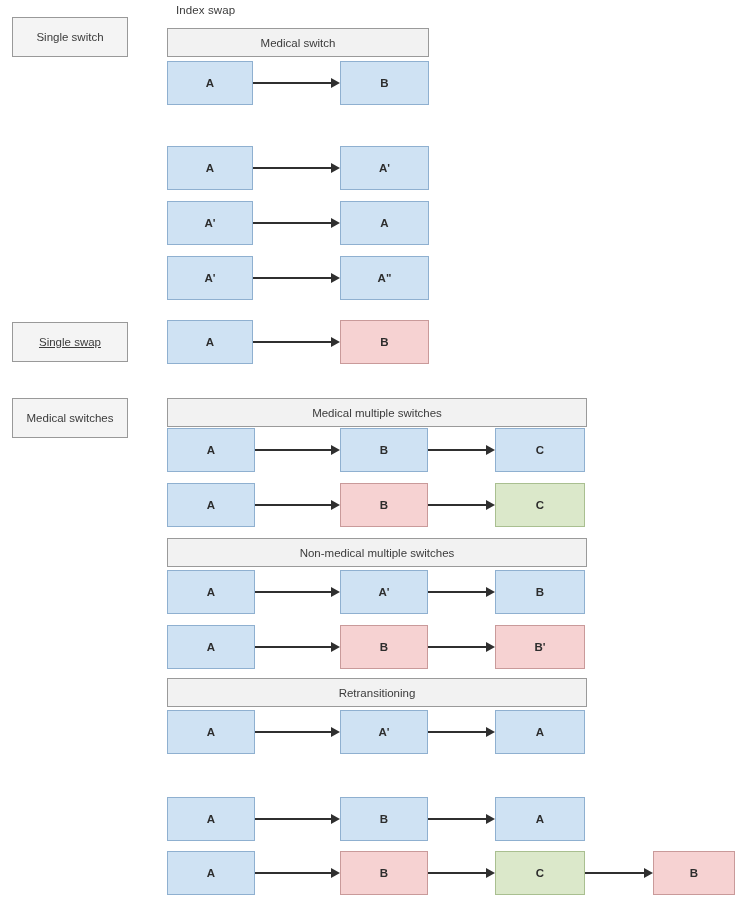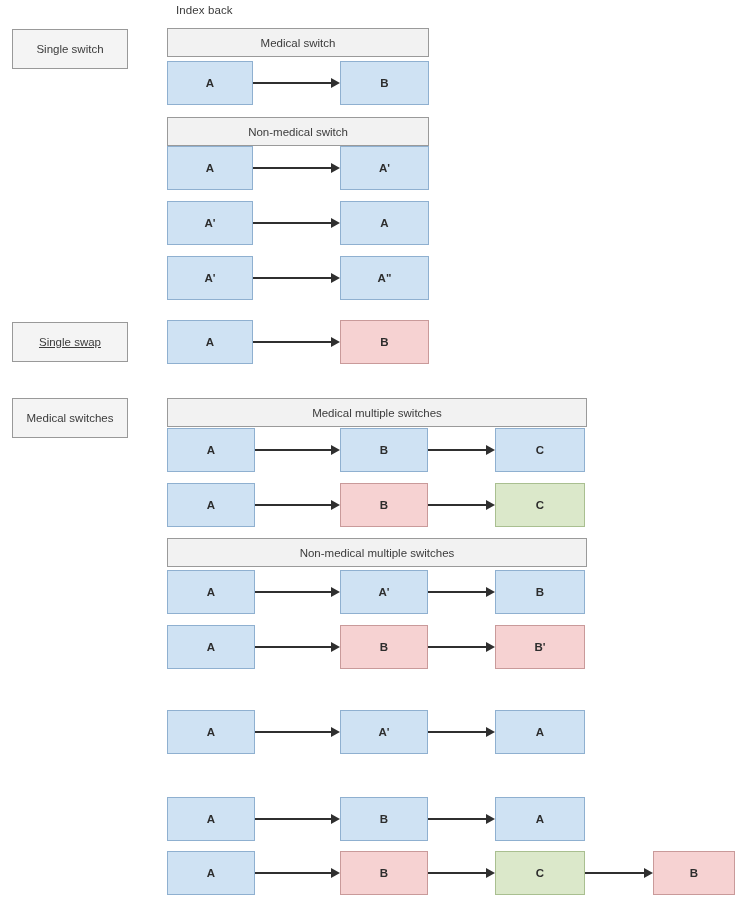--- a/index.html
+++ b/index.html
@@ -57,30 +57,30 @@
     border-top:5.5px solid transparent;
     border-bottom:5.5px solid transparent;
     border-left:9px solid #2f2f2f;
   }
 </style>
 </head>
 <body>
 
 <div id="stage">
 
-  <div class="index-label">Index back</div>
-
-  <div class="cat-box" style="top:29px;text-align:center;">Single switch</div>
+  <div class="index-label">Index swap</div>
+
+  <div class="cat-box" style="top:17px;text-align:center;">Single switch</div>
   <div class="cat-box" style="top:322px;text-decoration:underline;">Single swap</div>
   <div class="cat-box" style="top:398px;">Medical switches</div>
 
   <div class="sect-bar" style="left:167px;top:28px;width:262px;">Medical switch</div>
-  <div class="sect-bar" style="left:167px;top:117px;width:262px;">Non-medical switch</div>
   <div class="sect-bar" style="left:167px;top:538px;width:420px;">Non-medical multiple switches</div>
   <div class="sect-bar" style="left:167px;top:398px;width:420px;">Medical multiple switches</div>
+  <div class="sect-bar" style="left:167px;top:678px;width:420px;">Retransitioning</div>
 
   <div class="node blue" style="left:167px;top:61px;width:86px;">A</div>
   <div class="arrow" style="left:253px;top:77px;width:87px;">
     <div class="shaft" style="width:78px;"></div>
       <div class="head" style="left:78px;"></div>
   </div>
   <div class="node blue" style="left:340px;top:61px;width:89px;">B</div>
 
   <div class="node blue" style="left:167px;top:146px;width:86px;">A</div>
   <div class="arrow" style="left:253px;top:162px;width:87px;">

